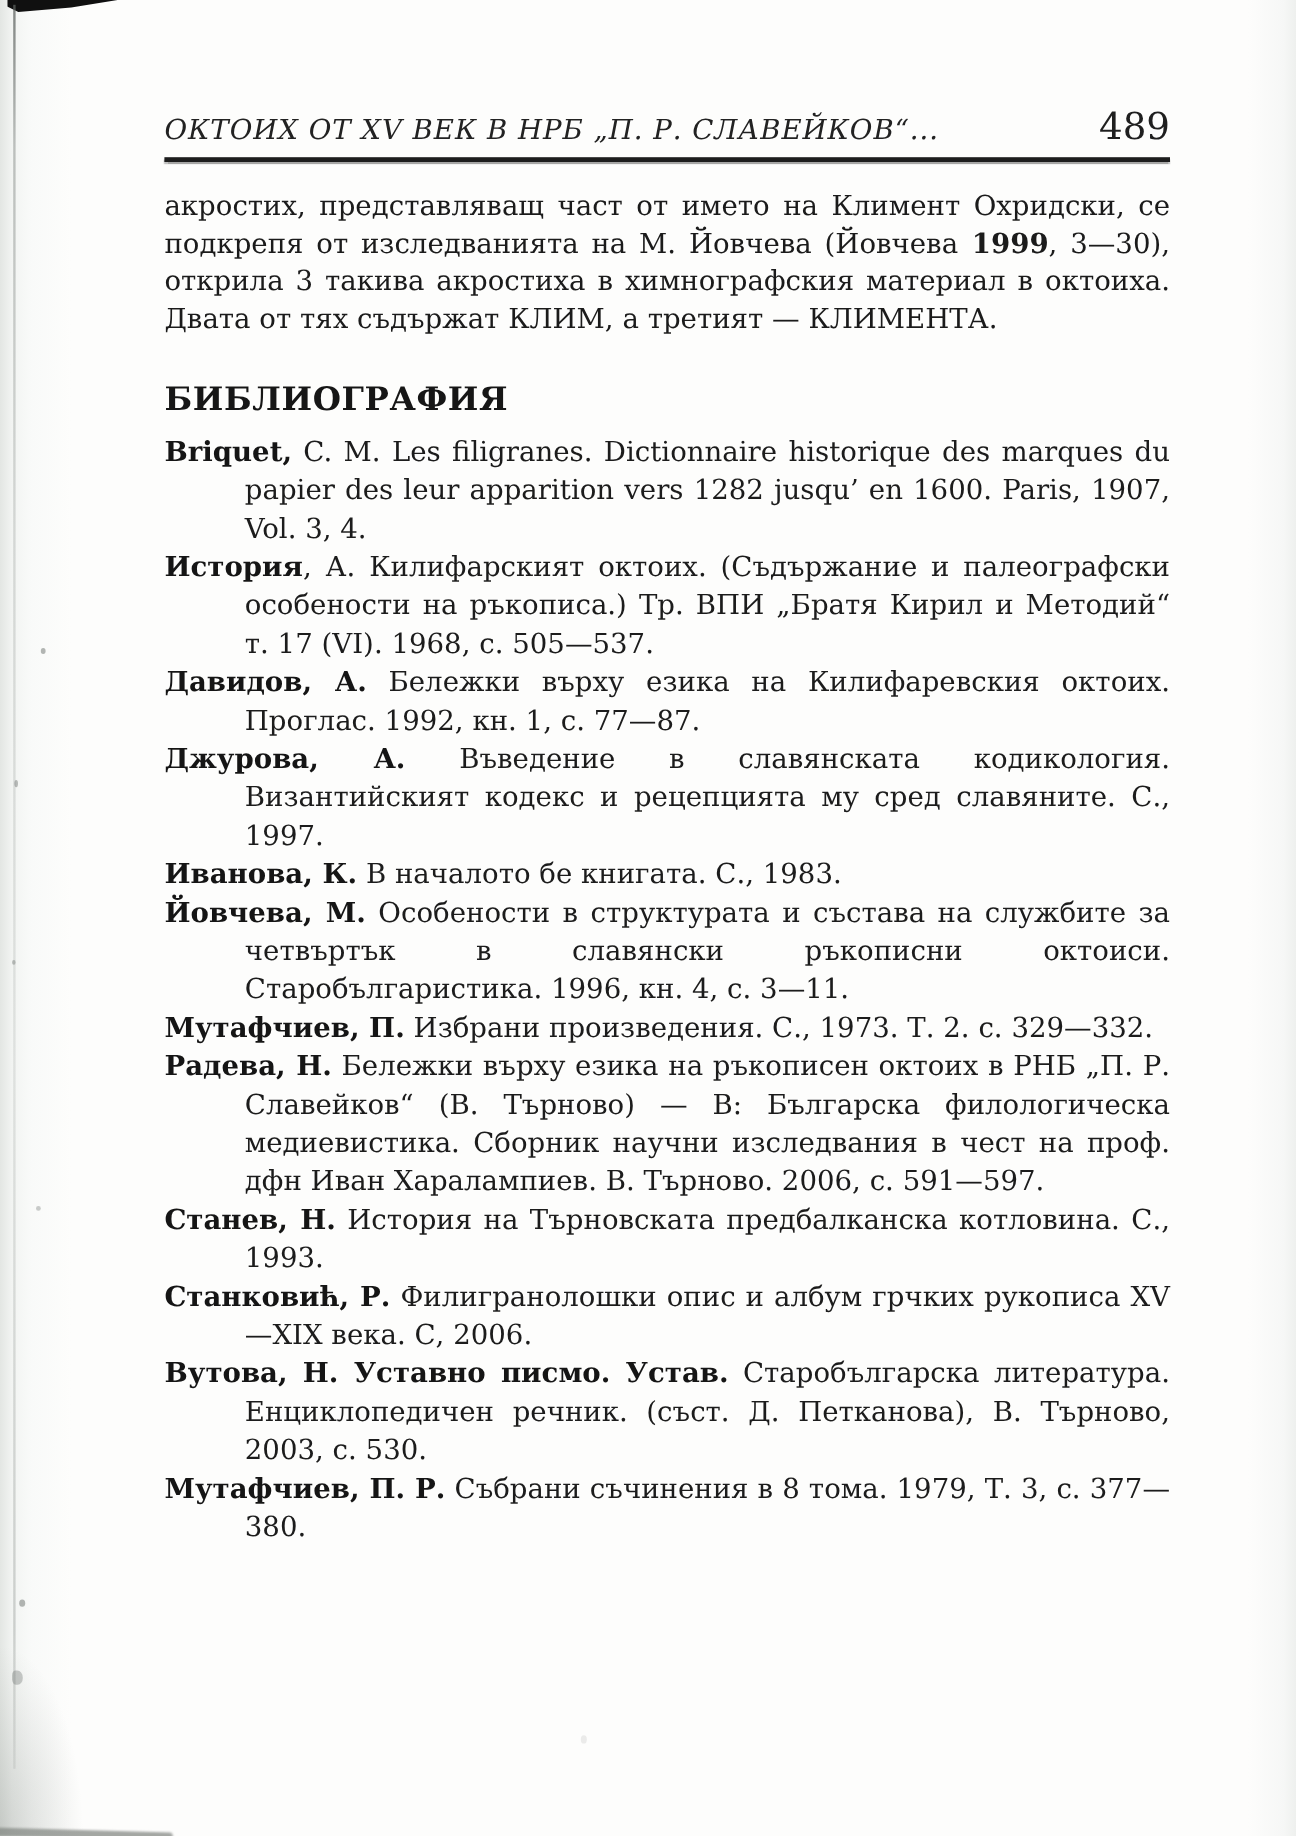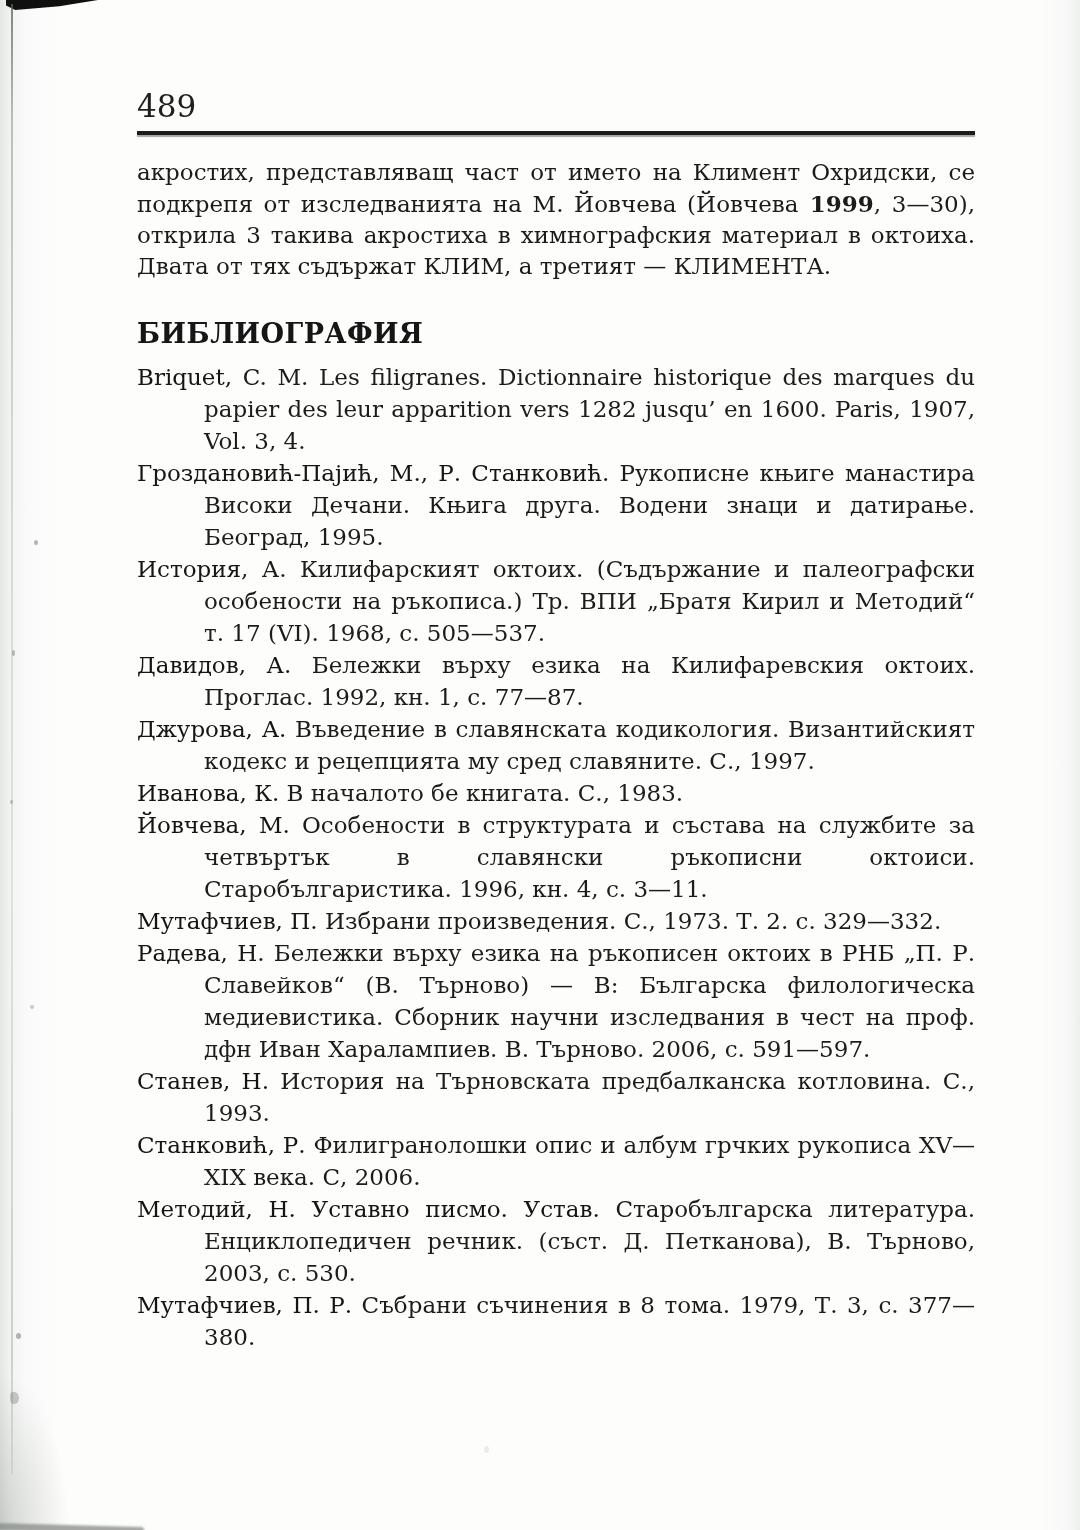--- a/index.html
+++ b/index.html
@@ -75,21 +75,21 @@
     margin: 36px 0 0 0;
     font-size: 27px; font-weight: bold; letter-spacing: 0.5px;
     color: #161616;
   }
   .bib-list { margin-top: 12px; }
   .bib-entry {
     margin: 0; padding-left: 67px; text-indent: -67px;
     font-size: 23px; line-height: 32px;
     text-align: justify;
   }
-  .bib-entry .author { font-weight: normal; color: #151515; }
+  .bib-entry .author { font-weight: bold; color: #151515; }
   .bib-entry .entry-text { color: #1c1c1c; }
 </style>
 </head>
 <body>
 
 <div class="page">
 
   <div class="corner-wedge"></div>
   <div class="edge-line"></div>
   <div class="bottom-sliver"></div>
@@ -98,33 +98,33 @@
   <div class="speck speck2"></div>
   <div class="speck speck3"></div>
   <div class="speck speck4"></div>
   <div class="speck speck5"></div>
   <div class="speck speck6"></div>
   <div class="speck speck7"></div>
 
   <div class="content">
 
     <div class="running-header">
+      <span class="rh-title">ОКТОИХ ОТ XV ВЕК В НРБ „П. Р. СЛАВЕЙКОВ“...</span>
       <span class="rh-page">489</span>
     </div>
 
     <div class="header-rule"></div>
 
     <p class="lead-paragraph" id="lead-paragraph"><span class="seg-normal">акростих, представляващ част от името на Климент Охридски, се подкрепя от изследванията на М. Йовчева (</span><span class="seg-italic">Йовчева</span><span class="seg-bold"> 1999</span><span class="seg-normal">, 3—30), открила 3 такива акростиха в химнографския материал в октоиха. Двата от тях съдържат КЛИМ, а третият — КЛИМЕНТА.</span></p>
 
     <h2 class="bib-heading">БИБЛИОГРАФИЯ</h2>
 
     <div class="bib-list" id="bib-list">
   <p class="bib-entry"><span class="author">Briquet,</span><span class="entry-text"> C. M. Les filigranes. Dictionnaire historique des marques du papier des leur apparition vers 1282 jusqu’ en 1600. Paris, 1907, Vol. 3, 4.</span></p>
 
-  <p class="bib-entry"><span class="author">Гроздановић-Пајић, М., Р. Станковић.</span><span class="entry-text"> Рукописне књиге манастира Високи Дечани. Књига друга. Водени знаци и датирање. Београд, 1995.</span></p>
 
   <p class="bib-entry"><span class="author">История</span><span class="entry-text">, А. Килифарският октоих. (Съдържание и палеографски особености на ръкописа.) Тр. ВПИ „Братя Кирил и Методий“ т. 17 (VI). 1968, с. 505—537.</span></p>
 
   <p class="bib-entry"><span class="author">Давидов, А.</span><span class="entry-text"> Бележки върху езика на Килифаревския октоих. Проглас. 1992, кн. 1, с. 77—87.</span></p>
 
   <p class="bib-entry"><span class="author">Джурова, А.</span><span class="entry-text"> Въведение в славянската кодикология. Византийският кодекс и рецепцията му сред славяните. С., 1997.</span></p>
 
   <p class="bib-entry"><span class="author">Иванова, К.</span><span class="entry-text"> В началото бе книгата. С., 1983.</span></p>
 
 
@@ -132,20 +132,20 @@
 
 
   <p class="bib-entry"><span class="author">Мутафчиев, П.</span><span class="entry-text"> Избрани произведения. С., 1973. Т. 2. с. 329—332.</span></p>
 
   <p class="bib-entry"><span class="author">Радева, Н.</span><span class="entry-text"> Бележки върху езика на ръкописен октоих в РНБ „П. Р. Славейков“ (В. Търново) — В: Българска филологическа медиевистика. Сборник научни изследвания в чест на проф. дфн Иван Харалампиев. В. Търново. 2006, с. 591—597.</span></p>
 
   <p class="bib-entry"><span class="author">Станев, Н.</span><span class="entry-text"> История на Търновската предбалканска котловина. С., 1993.</span></p>
 
   <p class="bib-entry"><span class="author">Станковић, Р.</span><span class="entry-text"> Филигранолошки опис и албум грчких рукописа XV—XIX века. С, 2006.</span></p>
 
-  <p class="bib-entry"><span class="author">Методий, Н. Уставно писмо. Устав.</span><span class="entry-text"> Старобългарска литература. Енциклопедичен речник. (съст. Д. Петканова), В. Търново, 2003, с. 530.</span></p>
+  <p class="bib-entry"><span class="author">Вутова, Н. Уставно писмо. Устав.</span><span class="entry-text"> Старобългарска литература. Енциклопедичен речник. (съст. Д. Петканова), В. Търново, 2003, с. 530.</span></p>
 
   <p class="bib-entry"><span class="author">Мутафчиев, П. Р.</span><span class="entry-text"> Събрани съчинения в 8 тома. 1979, Т. 3, с. 377—380.</span></p>
 
 </div>
 
   </div>
 </div>
 
 </body></html>

